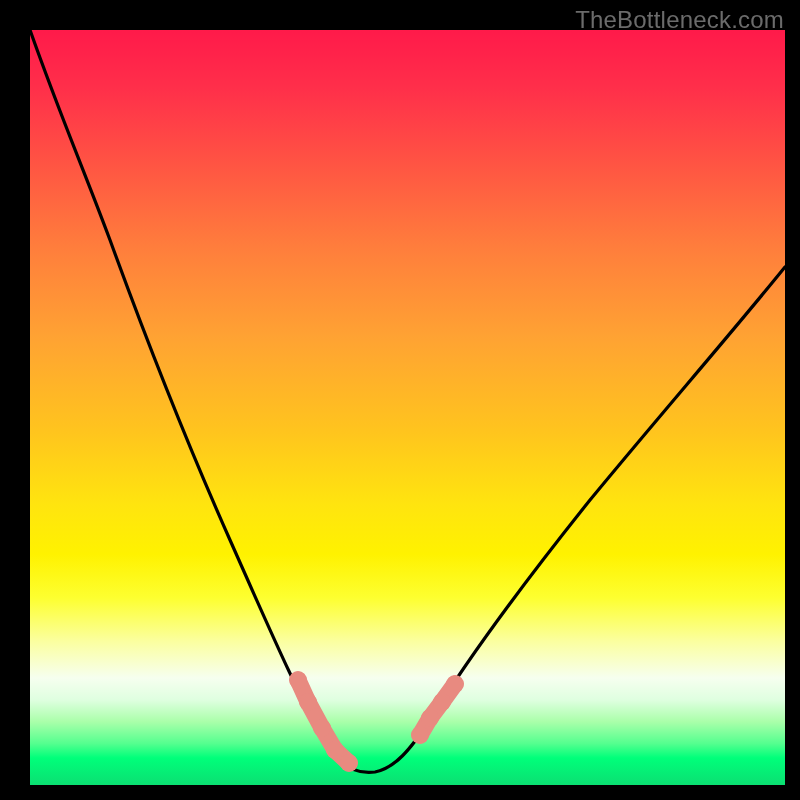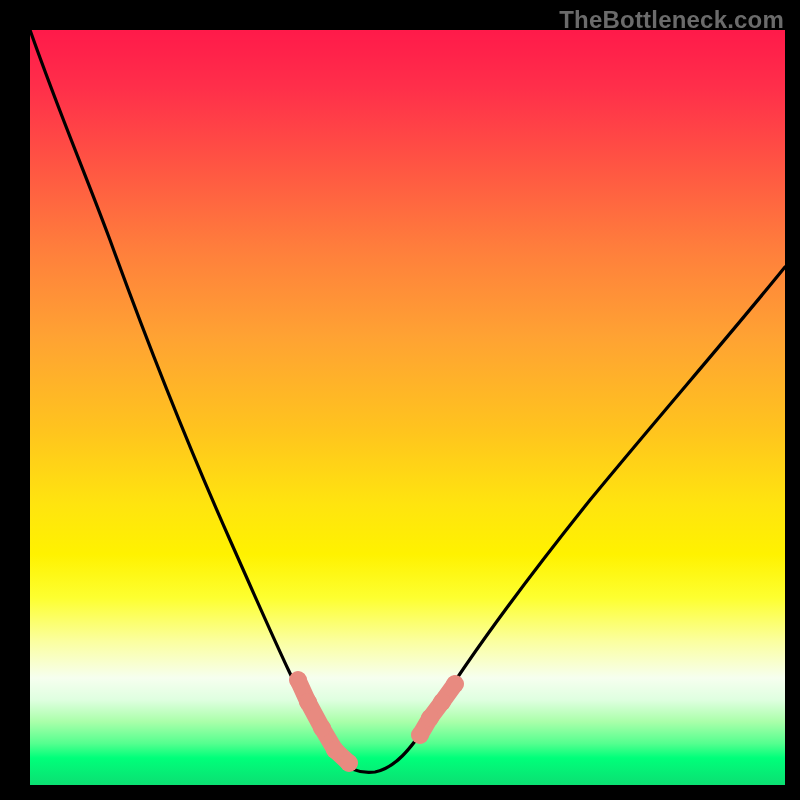--- a/index.html
+++ b/index.html
@@ -10,21 +10,21 @@
     width: 800px; height: 800px;
     background: #000;
   }
   .watermark {
     position: absolute;
     top: 6px;
     right: 16px;
     color: #6b6b6b;
     font-family: Arial, Helvetica, sans-serif;
     font-size: 24px;
-    font-weight: 700;
+    font-weight: 400;
     letter-spacing: 0.2px;
     margin-left: 20px;
   }
   .plot {
     position: absolute;
     left: 30px;
     top: 30px;
     width: 755px;
     height: 755px;
   }

